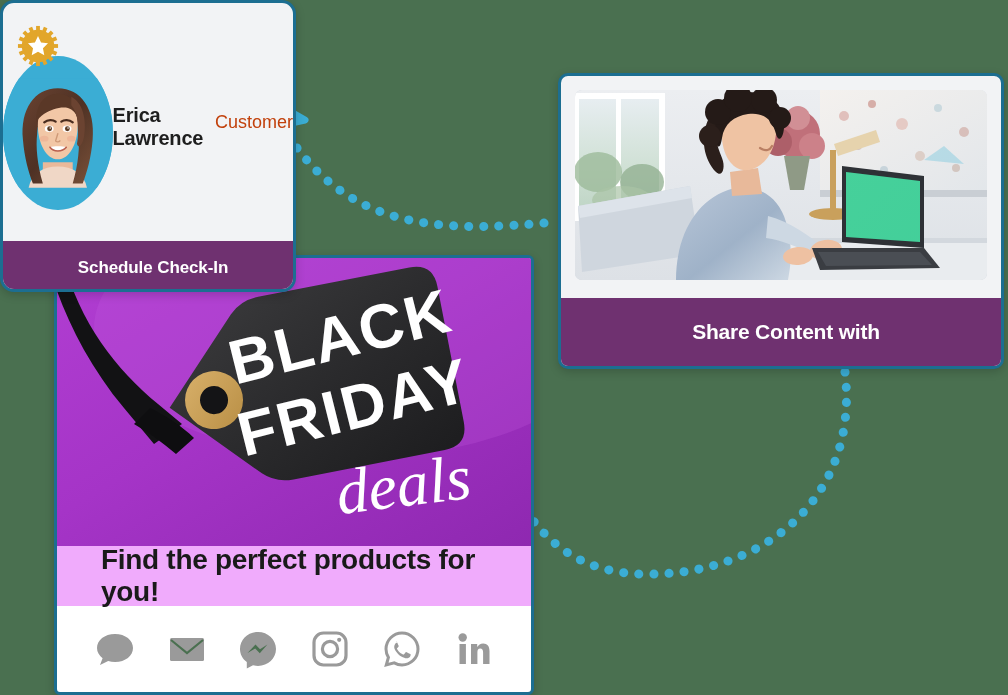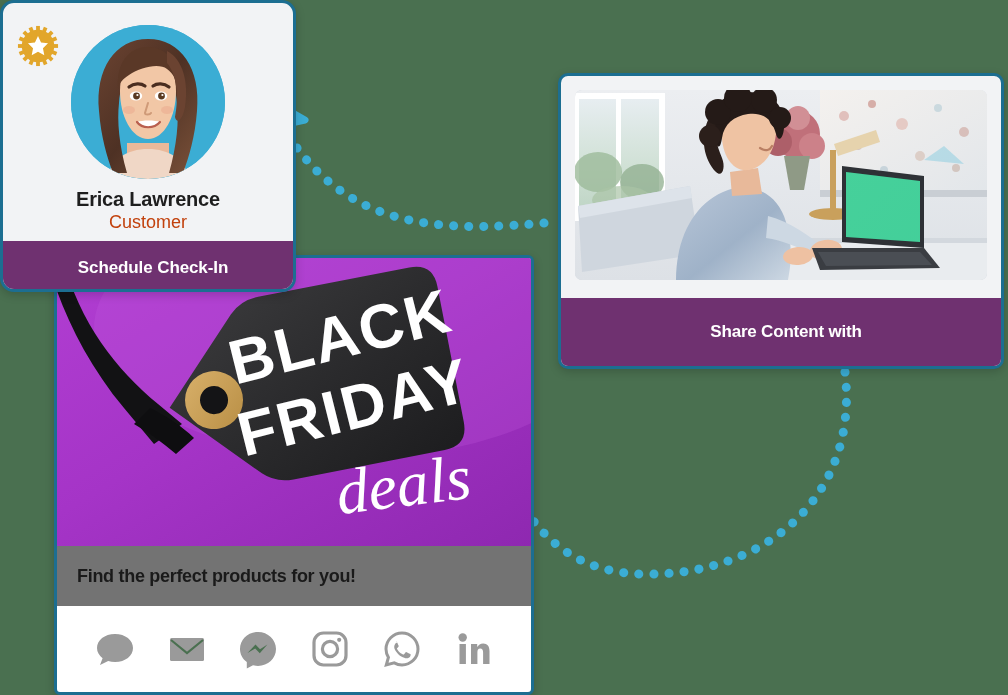--- a/index.html
+++ b/index.html
@@ -36,21 +36,21 @@
   
   #profile-card {
     left: 0px; top: 0px;
     width: 296px; height: 292px;
     z-index: 30;
   }
   #profile-card .body {
     height: 238px;
     position: relative;
     display: flex;
-    flex-direction: column;
+    flex-direction: row;
     align-items: center;
   }
   .star-badge {
     position: absolute; left: 14px; top: 22px;
     width: 42px; height: 42px;
     z-index: 3;
   }
   .avatar-wrap {
     margin-top: 22px;
     width: 154px; height: 154px;
@@ -86,24 +86,24 @@
   }
   .bf-hero {
     position: relative;
     height: 288px;
     overflow: hidden;
     background: linear-gradient(128deg,#a435c8 0%,#b03ed0 42%,#9b2fbd 100%);
   }
   .bf-hero svg { position: absolute; inset: 0; width: 100%; height: 100%; }
   .bf-caption {
     height: 60px;
-    background: #737373;
+    background: #f0abfc;
     display: flex; align-items: center;
-    padding-left: 20px;
-    font-size: 18px; font-weight: bold; color: #1A1A1A;
+    padding-left: 44px;
+    font-size: 28px; font-weight: bold; color: #1A1A1A;
     letter-spacing: -.3px;
   }
   .bf-social {
     height: 86px;
     background: transparent;
     display: flex; align-items: center;
     gap: 0px;
     padding: 0 22px;
   }
   .bf-social .sicon {
@@ -126,21 +126,21 @@
     border-radius: 7px;
     overflow: hidden;
     position: relative;
     background: #cfd6de;
   }
   #share-card .photo svg { position: absolute; inset:0; width:100%; height:100%; }
   #share-card .card-footer {
     position: absolute; left: 0; right: 0; bottom: 0;
     height: 68px;
     justify-content: center;
-    font-size: 17px;
+    font-size: 21px;
     letter-spacing: -.2px;
   }
 </style>
 </head>
 <body style="background: rgb(74, 112, 80);">
 
 <div class="stage">
 
   <svg class="connectors" viewBox="0 0 1008 695" preserveAspectRatio="none">
     <defs>

